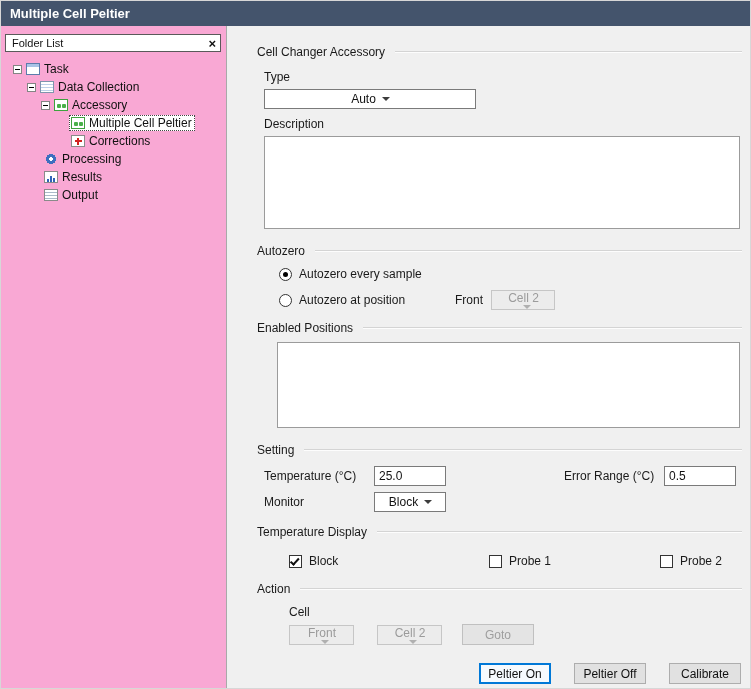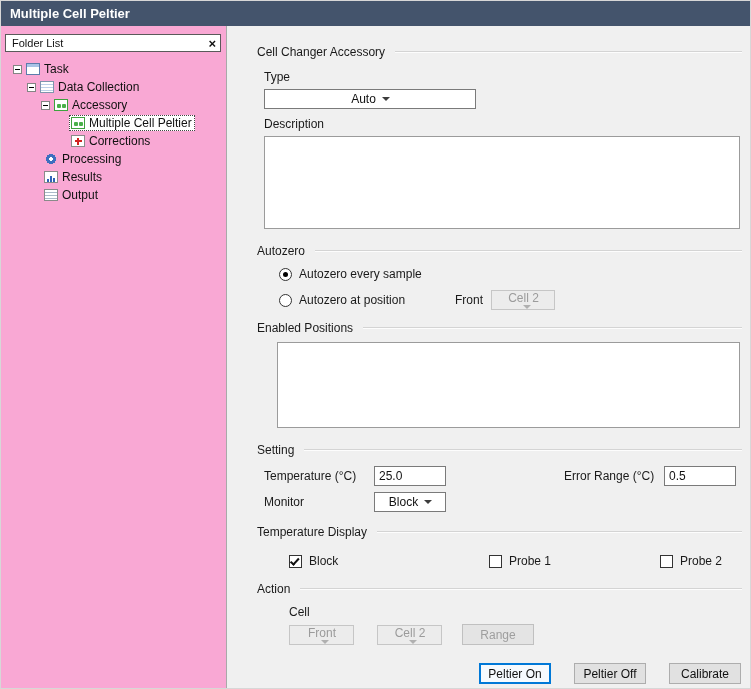--- a/index.html
+++ b/index.html
@@ -206,21 +206,21 @@
       <div class="lbl ml62 mt6">Cell</div>
       <div class="row ml62 mt4">
         <span class="combo disabled w65">
           <span>Front</span>
           <span class="arr"></span>
         </span>
         <span class="combo disabled w65" style="margin-left:23px">
           <span>Cell 2</span>
           <span class="arr"></span>
         </span>
-        <button class="btn disabled" style="margin-left:20px">Range</button>
+        <button class="btn disabled" style="margin-left:20px">Goto</button>
       </div>
 
       <div class="spacer"></div>
 
       <div class="btnrow">
         <button class="btn default">Peltier On</button>
         <button class="btn">Peltier Off</button>
         <button class="btn">Calibrate</button>
       </div>
     </div>

